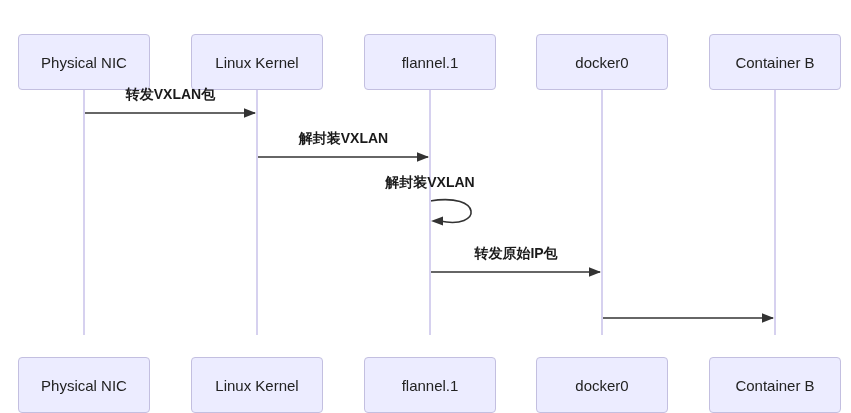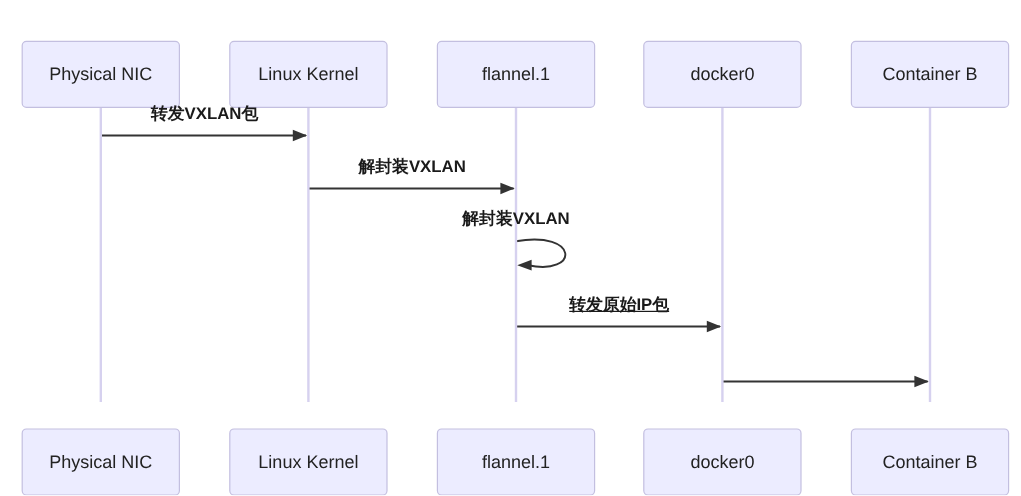--- a/index.html
+++ b/index.html
@@ -80,14 +80,14 @@
     <div class="actor-box" style="left: 364px; top: 335px; background: rgb(236, 236, 255); border-color: rgb(195, 191, 224);">flannel.1</div>
     <div class="lifeline" style="left: 601px; top: 68px; height: 267px; background: rgb(214, 209, 239);"></div>
     <div class="actor-box" style="left: 536px; top: 12px; background: rgb(236, 236, 255); border-color: rgb(195, 191, 224);">docker0</div>
     <div class="actor-box" style="left: 536px; top: 335px; background: rgb(236, 236, 255); border-color: rgb(195, 191, 224);">docker0</div>
     <div class="lifeline" style="left: 774px; top: 68px; height: 267px; background: rgb(214, 209, 239);"></div>
     <div class="actor-box" style="left: 709px; top: 12px; background: rgb(236, 236, 255); border-color: rgb(195, 191, 224);">Container B</div>
     <div class="actor-box" style="left: 709px; top: 335px; background: rgb(236, 236, 255); border-color: rgb(195, 191, 224);">Container B</div>
     <div class="msg-label" style="left: 60.5px; top: 85px;">转发VXLAN包</div>
     <div class="msg-label" style="left: 233.5px; top: 129px;">解封装VXLAN</div>
     <div class="msg-label" style="left: 320px; top: 173px;">解封装VXLAN</div>
-    <div class="msg-label" style="left: 406px; top: 244px; text-decoration: underline;">转发原始IP包</div>
+    <div class="msg-label" style="left: 406px; top: 244px;">转发原始IP包</div>
   </div>
 
 </body></html>

